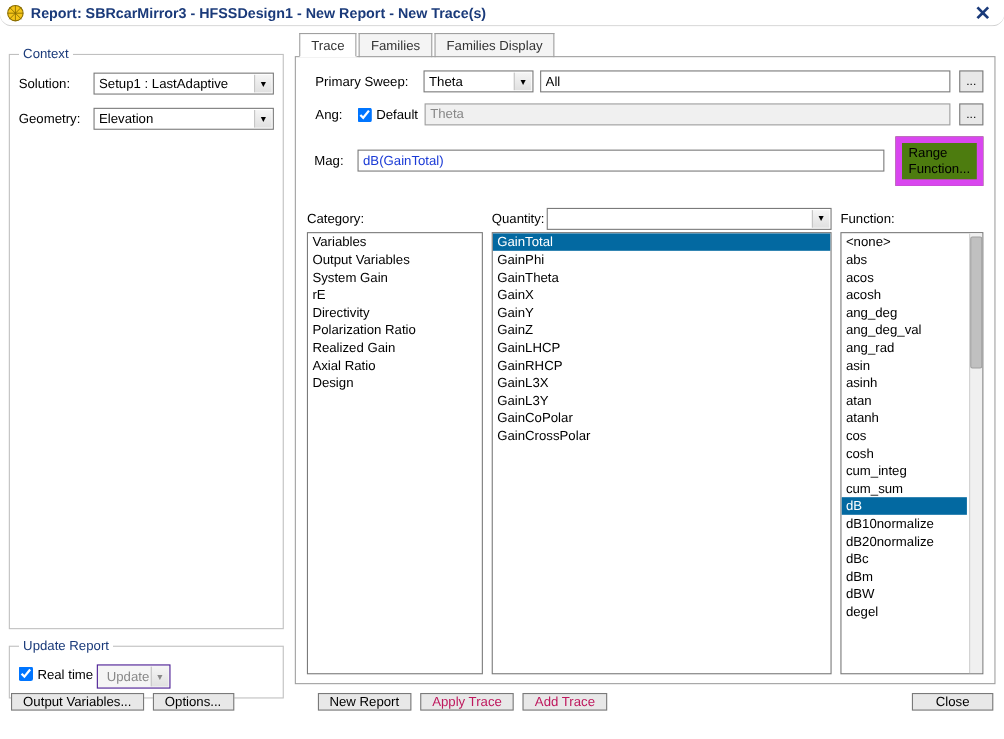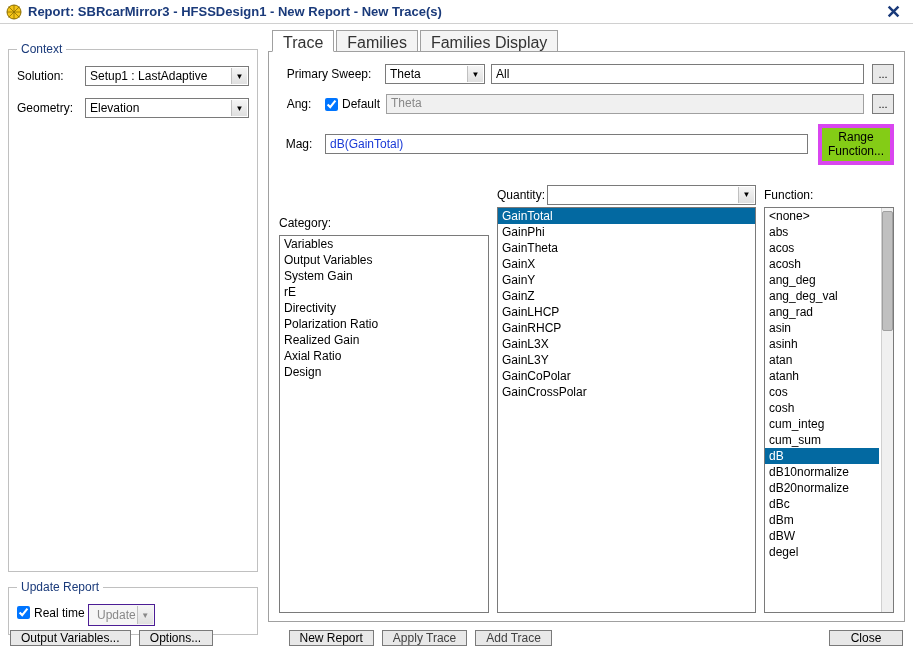--- a/index.html
+++ b/index.html
@@ -15,20 +15,21 @@
   }
   .titlebar {
     height: 24px;
     display: flex;
     align-items: center;
     padding: 0 6px;
     border-bottom: 1px solid #d0d0d0;
     font-size: 13px;
     font-weight: 600;
     color: #1a3a7a;
+    border-radius: 11px;
   }
   .titlebar-icon {
     width: 16px; height: 16px;
     margin-right: 6px;
     display:inline-flex;align-items:center;justify-content:center;
   }
   .titlebar-close {
     margin-left: auto;
     font-size: 18px;
     line-height: 1;
@@ -105,21 +106,21 @@
     height:22px;
   }
   .tab {
     border:1px solid #a0a0a0;
     border-bottom:none;
     padding:3px 10px;
     margin-right:2px;
     background:#f4f4f4;
     cursor:pointer;
     color:#333;
-    font-size:16px;
+    font-size:12px;
   }
   .tab.active {
     background:#fff;
     border-bottom:1px solid #fff;
     position:relative;
     z-index:2;
   }
   .tabpage {
     border:1px solid #a0a0a0;
     padding:12px 10px 8px 10px;
@@ -132,31 +133,31 @@
   .form-row{display:flex;align-items:center;margin-bottom:10px;gap:6px;}
   .form-row .flab{width:100px;text-align:center;}
   .form-row .flab.short{width:40px;}
   .txt-disabled{
     background:#f0f0f0;color:#888;border:1px solid #a0a0a0;height:20px;padding:1px 4px;flex:1;
   }
   .dots-btn{
     width:22px;height:20px;border:1px solid #7a7a7a;background:#e8e8e8;margin-left:2px;display:flex;align-items:center;justify-content:center;cursor:pointer;font-size:11px;
   }
   .range-btn{
-    border:4px solid #d946ef;background:#84cc16;padding:2px 6px;text-align:center;cursor:pointer;font-size:12px;line-height:1.2;
+    border:6px solid #d946ef;background:#4d7c0f;padding:2px 6px;text-align:left;cursor:pointer;font-size:12px;line-height:1.2;
     margin-left:4px;
   }
   .mag-input{
     flex:1;height:20px;border:1px solid #7a7a7a;padding:1px 4px;color:#1a3ad6;font-size:12px;
   }
   .lists{
     display:flex;gap:8px;margin-top:10px;flex:1;min-height:0;
   }
   .listcol{display:flex;flex-direction:column;min-width:0;}
-  .listcol.cat{width:210px;margin-top:28px;}
+  .listcol.cat{width:160px;}
   .listcol.qty{flex:1;}
   .listcol.fn{width:130px;}
   .listhead{display:flex;align-items:center;margin-bottom:2px;height:20px;}
   .listbox{
     flex:1;border:1px solid #7a7a7a;background:#fff;overflow:auto;font-size:12px;
   }
   .listbox .item{padding:1px 4px;cursor:pointer;white-space:nowrap;}
   .listbox .item.selected{background:#0369a1;color:#fff;}
   .fn-scrolltrack{
     position:absolute;right:0;top:0;bottom:0;width:12px;background:#f0f0f0;border-left:1px solid #d0d0d0;
@@ -169,21 +170,21 @@
   }
   .update-combo .combo-arrow{right:1px;}
   .bottombar{
     display:flex;align-items:center;
     padding:8px 10px;
     gap:8px;
   }
   .btn{
     border:1px solid #7a7a7a;background:#e8e8e8;padding:0 10px;min-width:74px;text-align:center;cursor:pointer;font-size:12px;
   }
-  .btn.disabled{color:#404040;cursor:default;}
+  .btn.disabled{color:#be185d;cursor:default;}
   .chk{margin:0 4px 0 0;}
   .listbox::-webkit-scrollbar{width:14px;}
   .listbox::-webkit-scrollbar-thumb{background:#c0c0c0;border:1px solid #a0a0a0;}
   .listbox::-webkit-scrollbar-track{background:#f0f0f0;}
 </style>
 </head>
 <body>
 
 <div class="titlebar">
   <span class="titlebar-icon">

